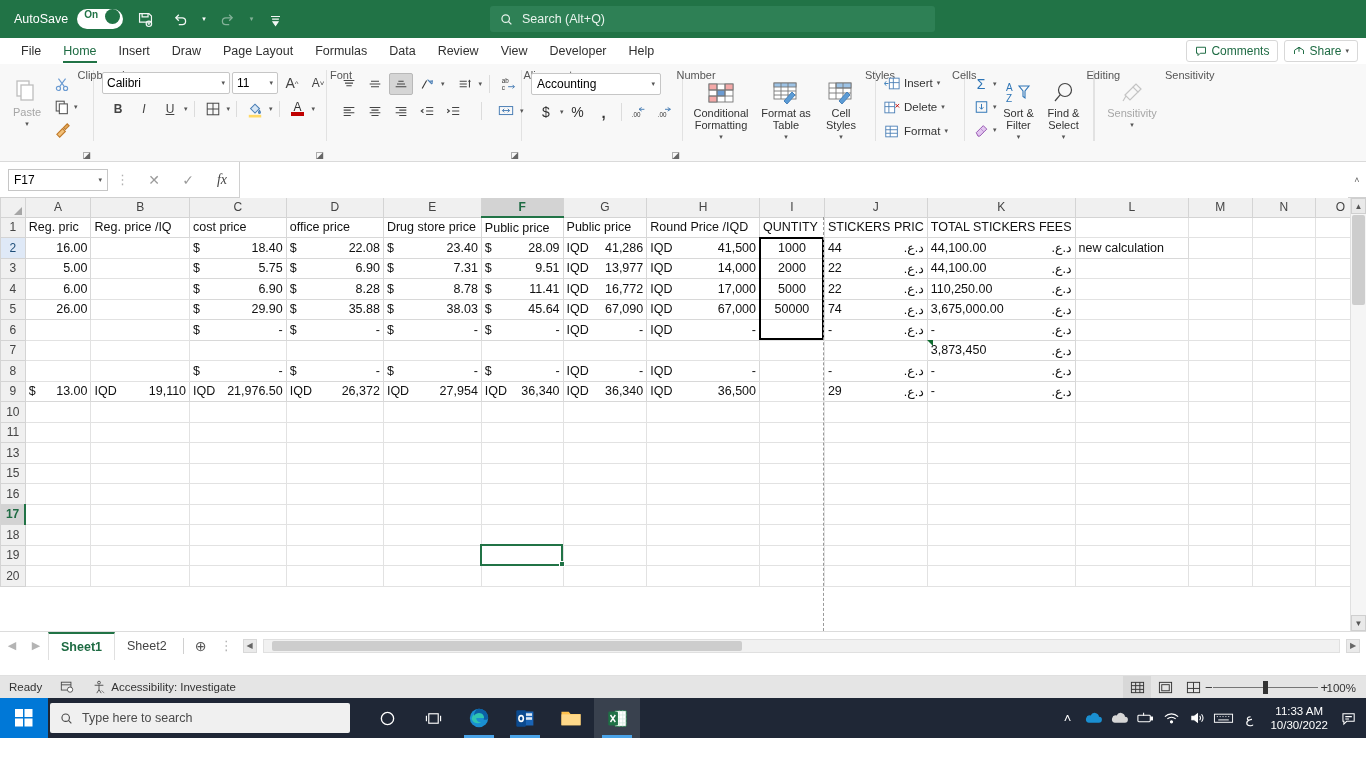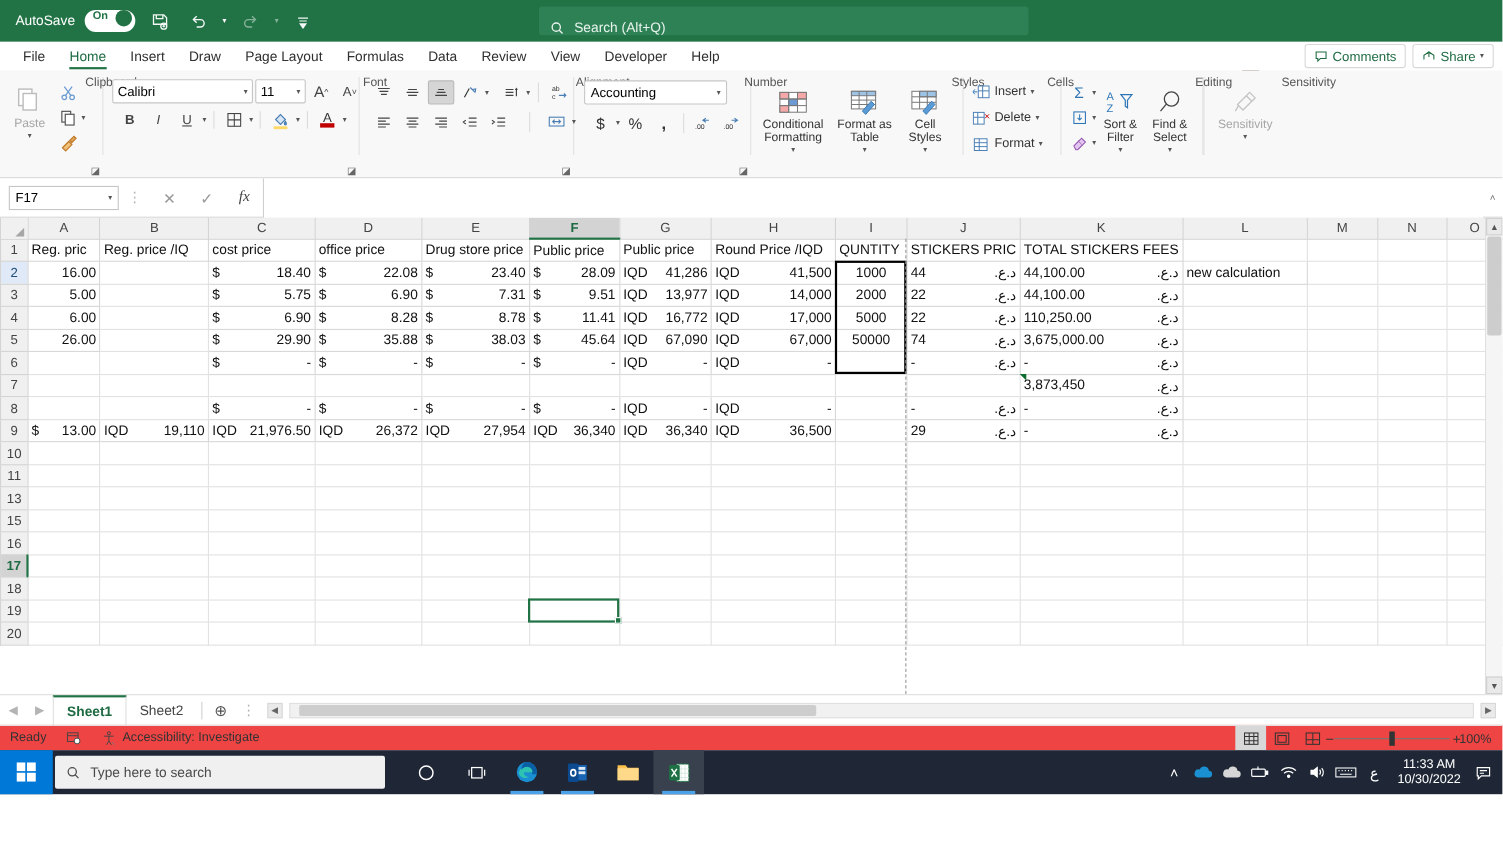--- a/index.html
+++ b/index.html
@@ -33,21 +33,21 @@
   .tb-icon.dim{ opacity:.45; }
   .tb-icon svg{ display:block; }
   .doc-title{
     position:absolute; left:0; right:0; text-align:center;
     font-size:12.5px; pointer-events:none;
   }
   .doc-title span{ pointer-events:auto; }
   .search-box{
     position:absolute; left:490px; width:445px; height:26px;
     background:#2e8055; border-radius:3px;
-    display:flex;align-items:flex-end;gap:9px;padding:0 10px;
+    display:flex;align-items:center;gap:9px;padding:0 10px;
     font-size:12.5px;color:#e8f3ed;
   }
   .tb-right{
     position:absolute;right:0;top:0;height:38px;display:flex;align-items:center;margin-top:36px;
   }
   .user-name{ font-size:12.5px;margin-right:8px; }
   .avatar{
     width:26px;height:26px;border-radius:50%;
     background:linear-gradient(180deg,#c8a98e 0%,#8b6b52 60%,#4a3a2c 100%);
     border:1.5px solid #fff; position:relative; overflow:hidden;
@@ -211,22 +211,22 @@
     border-left:1px solid #e0e0e0;border-right:1px solid #e0e0e0;line-height:26px;}
   .tabsep{ width:1px;height:16px;background:#d0d0d0;margin:0 4px; }
   .addsheet{ width:26px;text-align:center;color:#555;font-size:14px; }
   .hsb-area{ flex:1;display:flex;align-items:center;padding:0 6px;gap:6px; }
   .hsb{ flex:1;height:14px;background:#f1f1f1;border:1px solid #e0e0e0;position:relative; }
   .hsb .hthumb{ position:absolute;left:8px;top:1px;bottom:1px;width:470px;background:#cdcdcd;border-radius:2px; }
   .hsb-arrow{ width:14px;text-align:center;color:#666;font-size:8px;background:#eaeaea;border:1px solid #d8d8d8;height:14px;line-height:12px;}
 
   
   .statusbar{
-    height:23px;background:#ef4444;border-top:1px solid #e0e0e0;
-    display:flex;align-items:center;font-size:11.5px;color:#333;position:relative;
+    height:23px;background:#e5e5e5;border-top:1px solid #e0e0e0;
+    display:flex;align-items:center;font-size:11.5px;color:#333;position:relative;margin-top:16px;
   }
   .sb-item{ padding:0 9px;display:flex;align-items:center;gap:5px;height:23px; }
   .sb-right{ position:absolute;right:0;top:0;height:23px;display:flex;align-items:center;gap:0; }
   .viewbtn{ width:28px;height:23px;display:flex;align-items:center;justify-content:center;color:#333; }
   .viewbtn.active{ background:#d8d8d8; }
   .zoomslider{ width:105px;height:23px;display:flex;align-items:center;position:relative;margin:0 6px; }
   .zoomslider .track{ height:1px;background:#767676;width:100%; }
   .zoomslider .thumb{ position:absolute;left:48%;width:5px;height:13px;background:#333; }
   .zoomtxt{ width:42px;text-align:right;padding-right:10px;font-size:11.5px; }
 

